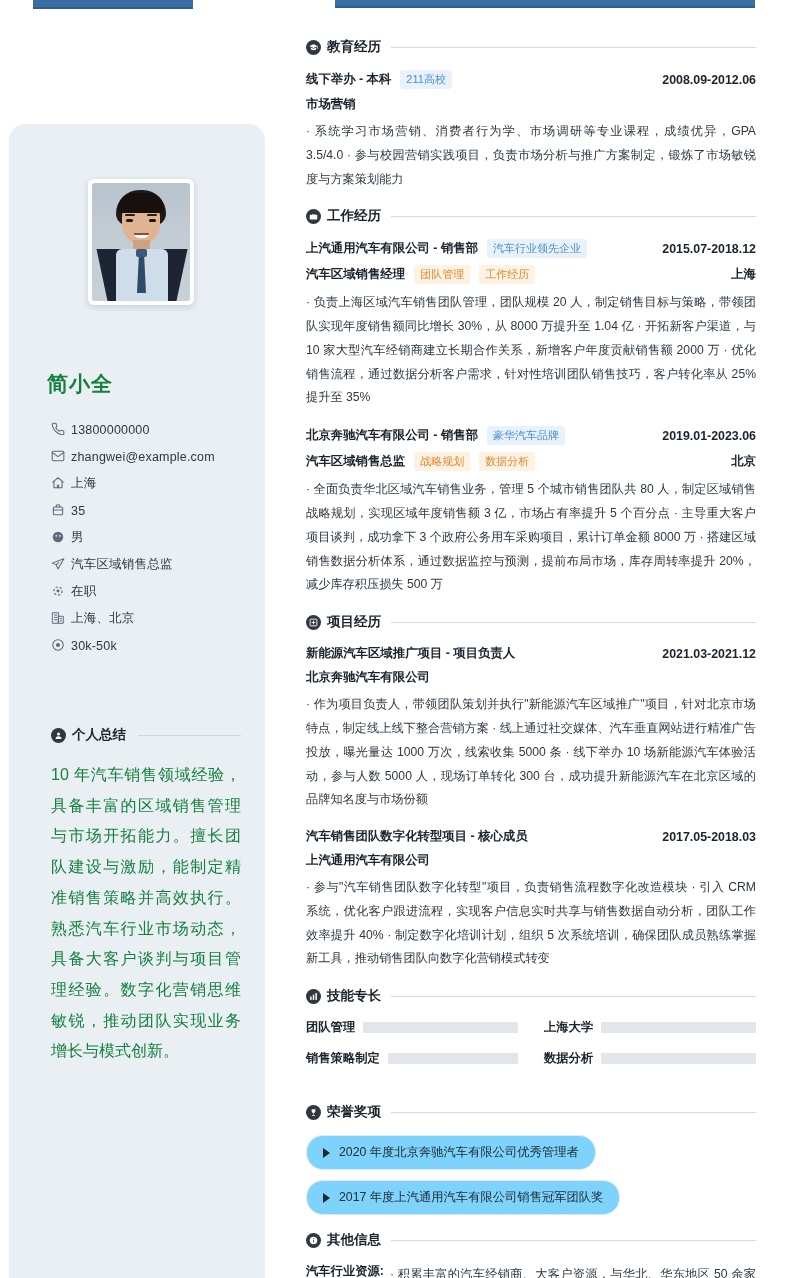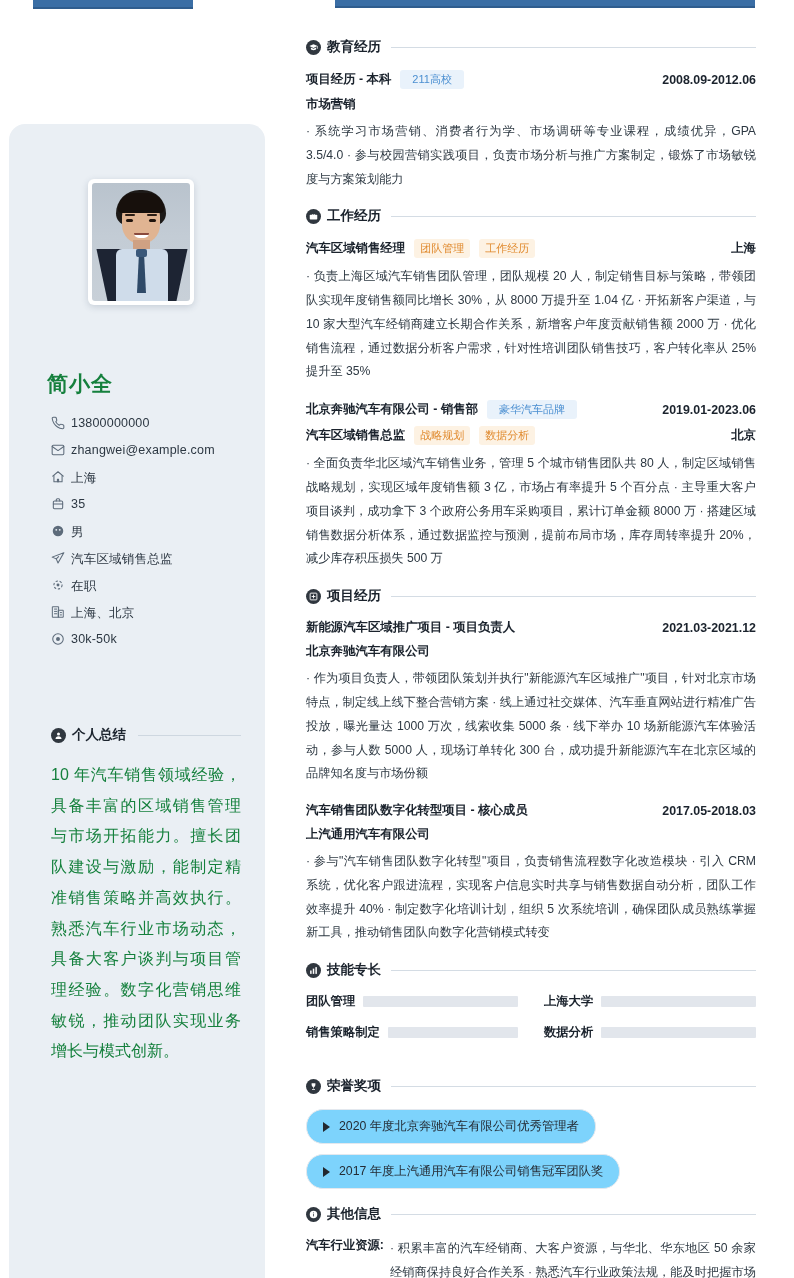--- a/index.html
+++ b/index.html
@@ -61,21 +61,21 @@
   .ph-tie { position:absolute; left:45px; top:70px; width:9px; height:40px;
     background:#2f4a68; clip-path: polygon(22% 0,78% 0,100% 100%,0 100%); }
   .ph-knot { position:absolute; left:44px; top:66px; width:11px; height:8px; background:#3a587a; border-radius:2px; }
 
   .name {
     position: absolute; left: 38px; top: 246px;
     font-size: 21px; font-weight: 700; color: #15803d; letter-spacing: 1px;
   }
 
   .contact { position: absolute; left: 42px; top: 292px; width: 200px; }
-  .crow { display: flex; height: 27px; }
+  .crow { display: flex; align-items: center; height: 27px; }
   .cicon { width: 20px; height: 16px; flex: 0 0 20px; color: #5d6b7a; }
   .cicon svg { display: block; }
   .ctext { font-size: 12.5px; color: #2c3742; letter-spacing: .2px; }
 
   .summary { position: absolute; left: 42px; top: 602px; width: 190px; }
   .sum-head { display: flex; align-items: center; gap: 6px; }
   .sum-badge {
     width: 15px; height: 15px; border-radius: 50%; background: #30373f;
     display: flex; align-items: center; justify-content: center; flex: 0 0 15px;
   }
@@ -101,21 +101,21 @@
 
   .entry { margin-bottom: 16px; }
   .erow { display: flex; align-items: center; justify-content: space-between; margin-bottom: 7px; }
   .eleft { display: flex; align-items: center; gap: 9px; flex-wrap: nowrap; min-width:0; }
   .etitle { font-size: 12.4px; font-weight: 700; color: #1b232d; white-space: nowrap; }
   .edate { font-size: 12.4px; font-weight: 700; color: #1b232d; white-space: nowrap; }
   .eloc { font-size: 12.4px; font-weight: 700; color: #1b232d; white-space: nowrap; }
   .esub { font-size: 12.4px; font-weight: 700; color: #1b232d; margin-bottom: 7px; }
   .tag-blue {
     font-size: 11px; color: #4b8fd1; background: #e9f2fb;
-    padding: 2px 12px; border-radius: 3px; white-space: nowrap;
+    padding: 2px 6px; border-radius: 3px; white-space: nowrap;
   }
   .tag-orange {
     font-size: 11px; color: #e08a2e; background: #fdf2e3;
     padding: 2px 6px; border-radius: 3px; white-space: nowrap;
   }
   .ebody {
     font-size: 12.2px; line-height: 1.95; color: #2d3842; text-align: justify;
   }
 
   
@@ -296,21 +296,21 @@
               <path d="M12 3 1 8l11 5 9-4.1V15h2V8z"></path>
               <path d="M5 12v4c0 1.7 3.1 3 7 3s7-1.3 7-3v-4l-7 3.2z"></path>
             </svg>
         </span>
         <span class="sec-title">教育经历</span>
         <span class="sec-rule"></span>
       </div>
       <div class="entry">
         <div class="erow">
           <div class="eleft">
-            <span class="etitle">项目经历 - 本科</span>
+            <span class="etitle">线下举办 - 本科</span>
             <span class="tag-blue">211高校</span>
           </div>
           <span class="edate">2008.09-2012.06</span>
         </div>
         <div class="esub">市场营销</div>
         <div class="ebody">· 系统学习市场营销、消费者行为学、市场调研等专业课程，成绩优异，GPA 3.5/4.0 · 参与校园营销实践项目，负责市场分析与推广方案制定，锻炼了市场敏锐度与方案策划能力</div>
       </div>
     </section>
 
     <section class="section">
@@ -319,20 +319,27 @@
           <svg width="9" height="9" viewBox="0 0 24 24" fill="#ffffff">
               <rect x="2" y="7" width="20" height="13" rx="2"></rect>
               <path d="M8 7V5h8v2h-2V6h-4v1z"></path>
             </svg>
         </span>
         <span class="sec-title">工作经历</span>
         <span class="sec-rule"></span>
       </div>
 
       <div class="entry">
+        <div class="erow">
+          <div class="eleft">
+            <span class="etitle">上汽通用汽车有限公司 - 销售部</span>
+            <span class="tag-blue">汽车行业领先企业</span>
+          </div>
+          <span class="edate">2015.07-2018.12</span>
+        </div>
         <div class="erow">
           <div class="eleft">
             <span class="etitle">汽车区域销售经理</span>
             <span class="tag-orange">团队管理</span>
             <span class="tag-orange">工作经历</span>
           </div>
           <span class="eloc">上海</span>
         </div>
         <div class="ebody">· 负责上海区域汽车销售团队管理，团队规模 20 人，制定销售目标与策略，带领团队实现年度销售额同比增长 30%，从 8000 万提升至 1.04 亿 · 开拓新客户渠道，与 10 家大型汽车经销商建立长期合作关系，新增客户年度贡献销售额 2000 万 · 优化销售流程，通过数据分析客户需求，针对性培训团队销售技巧，客户转化率从 25%提升至 35%</div>
       </div>

